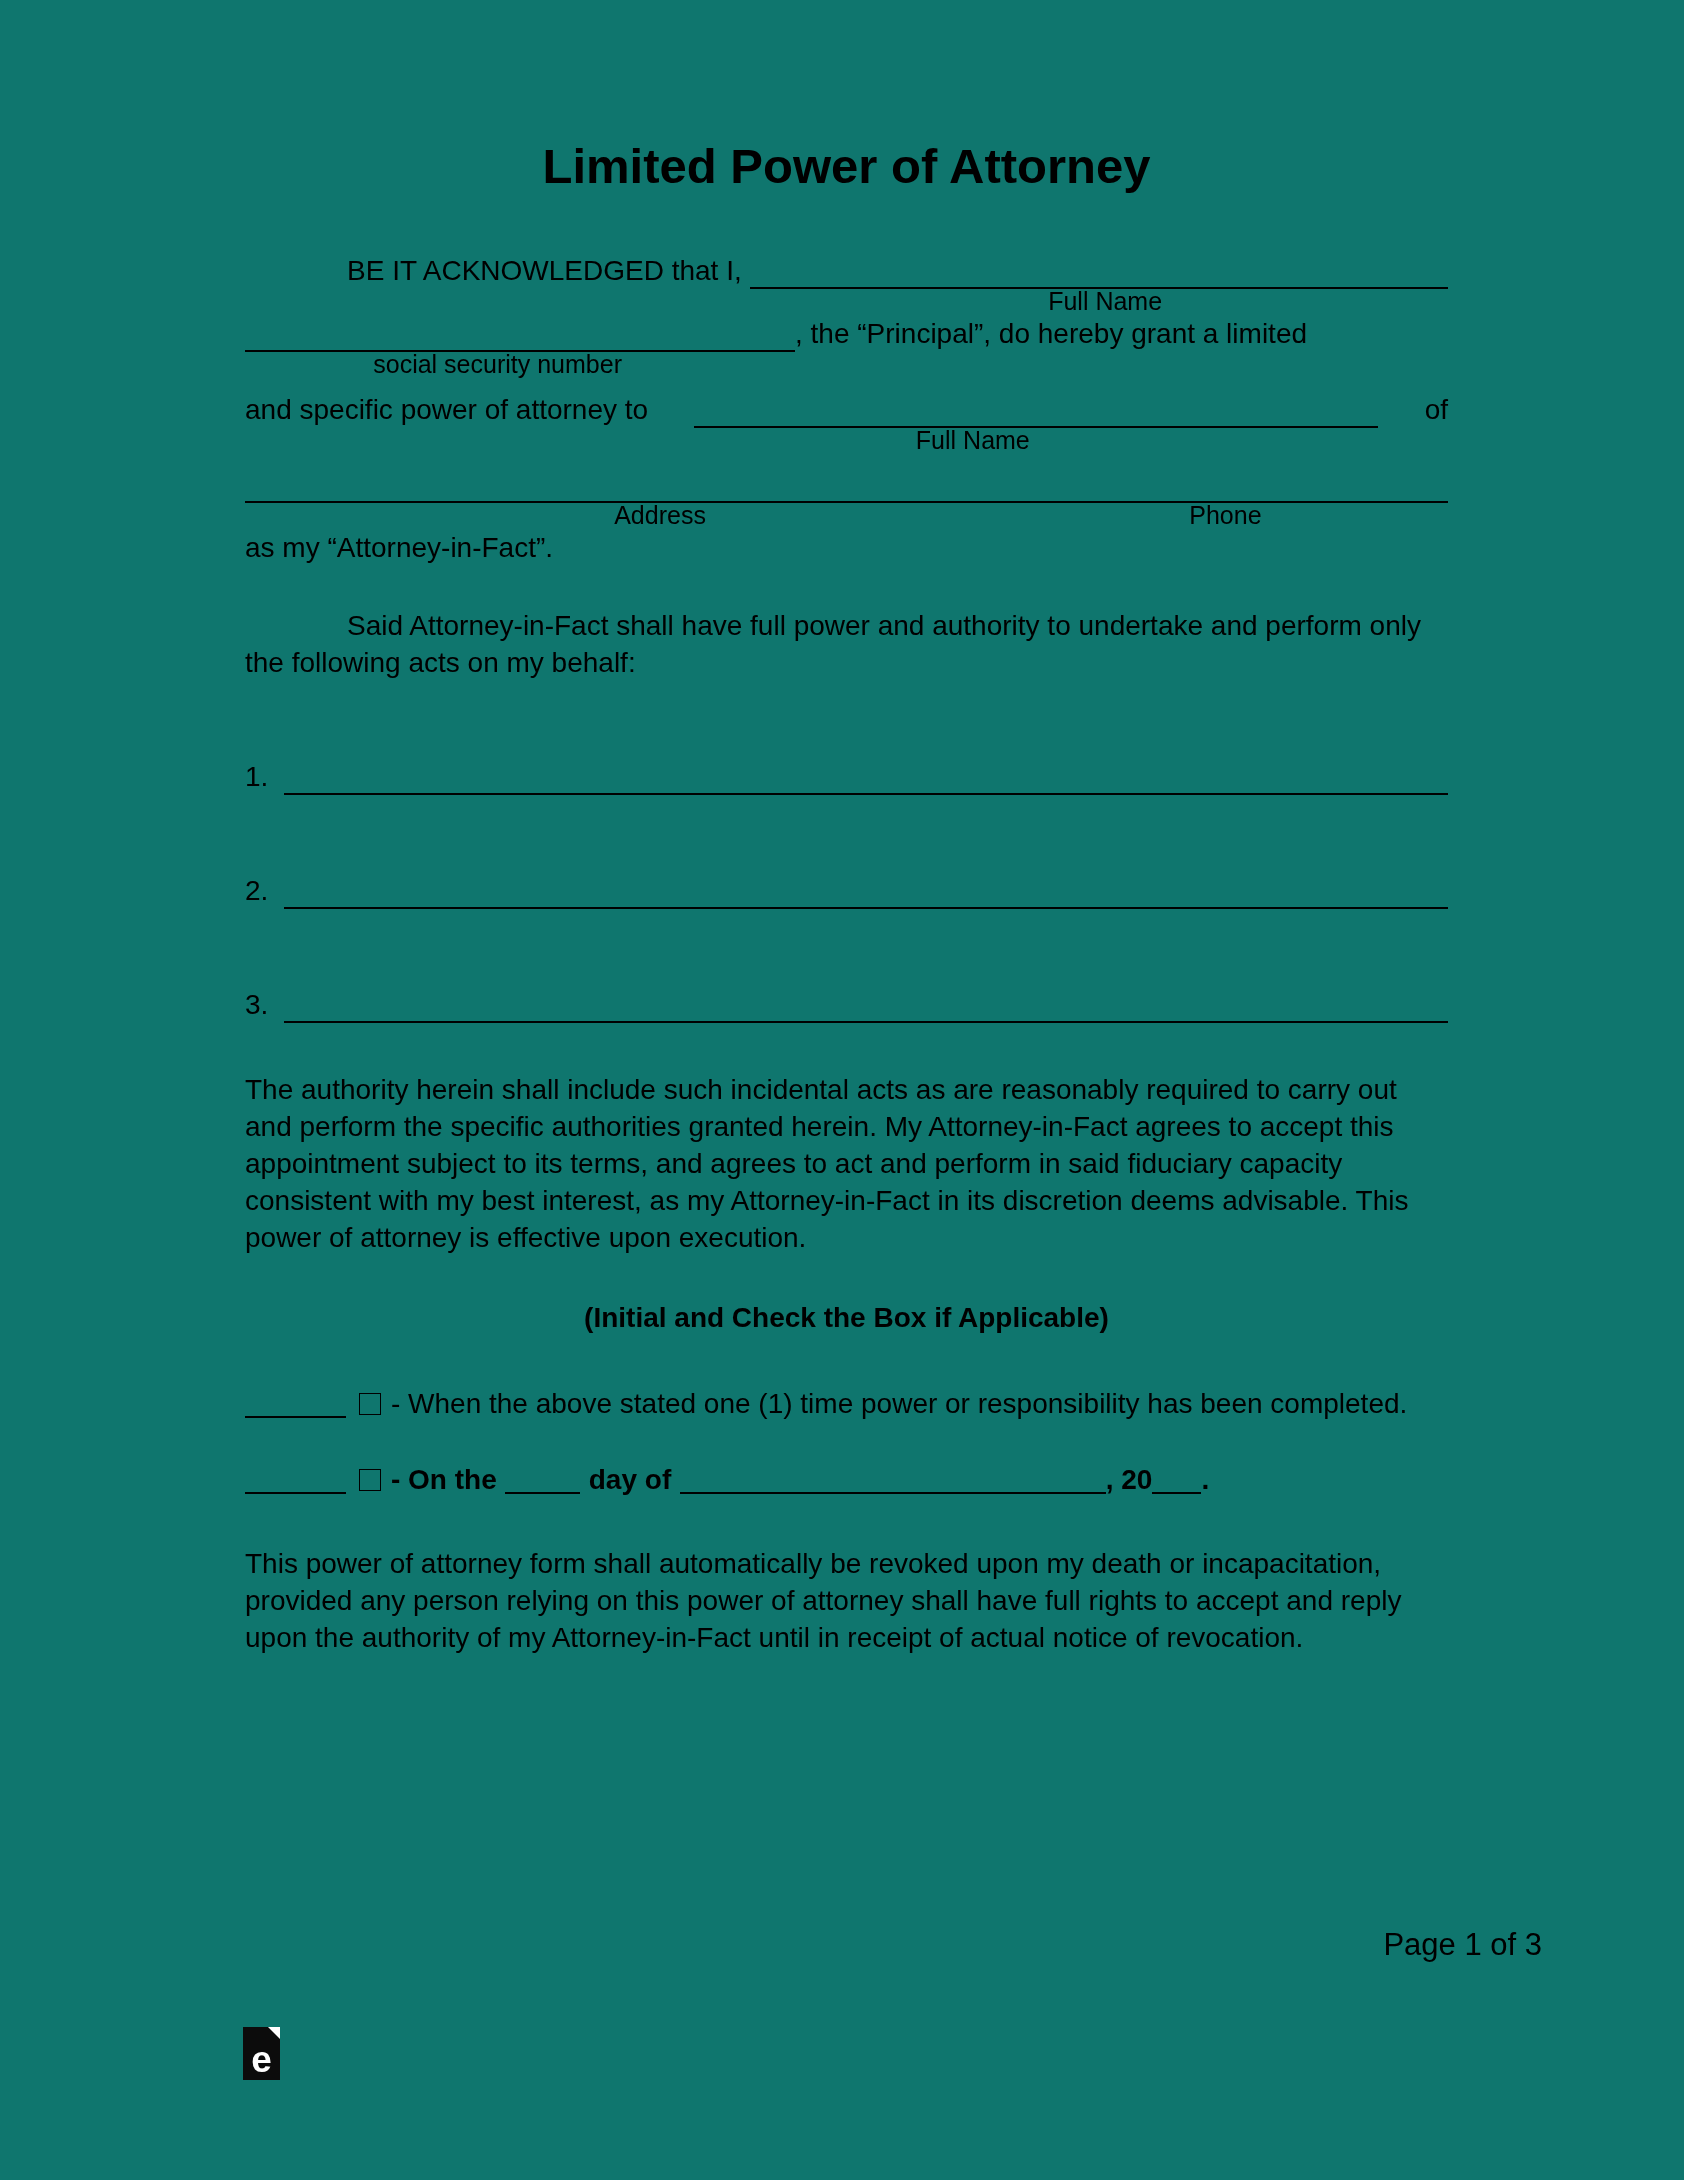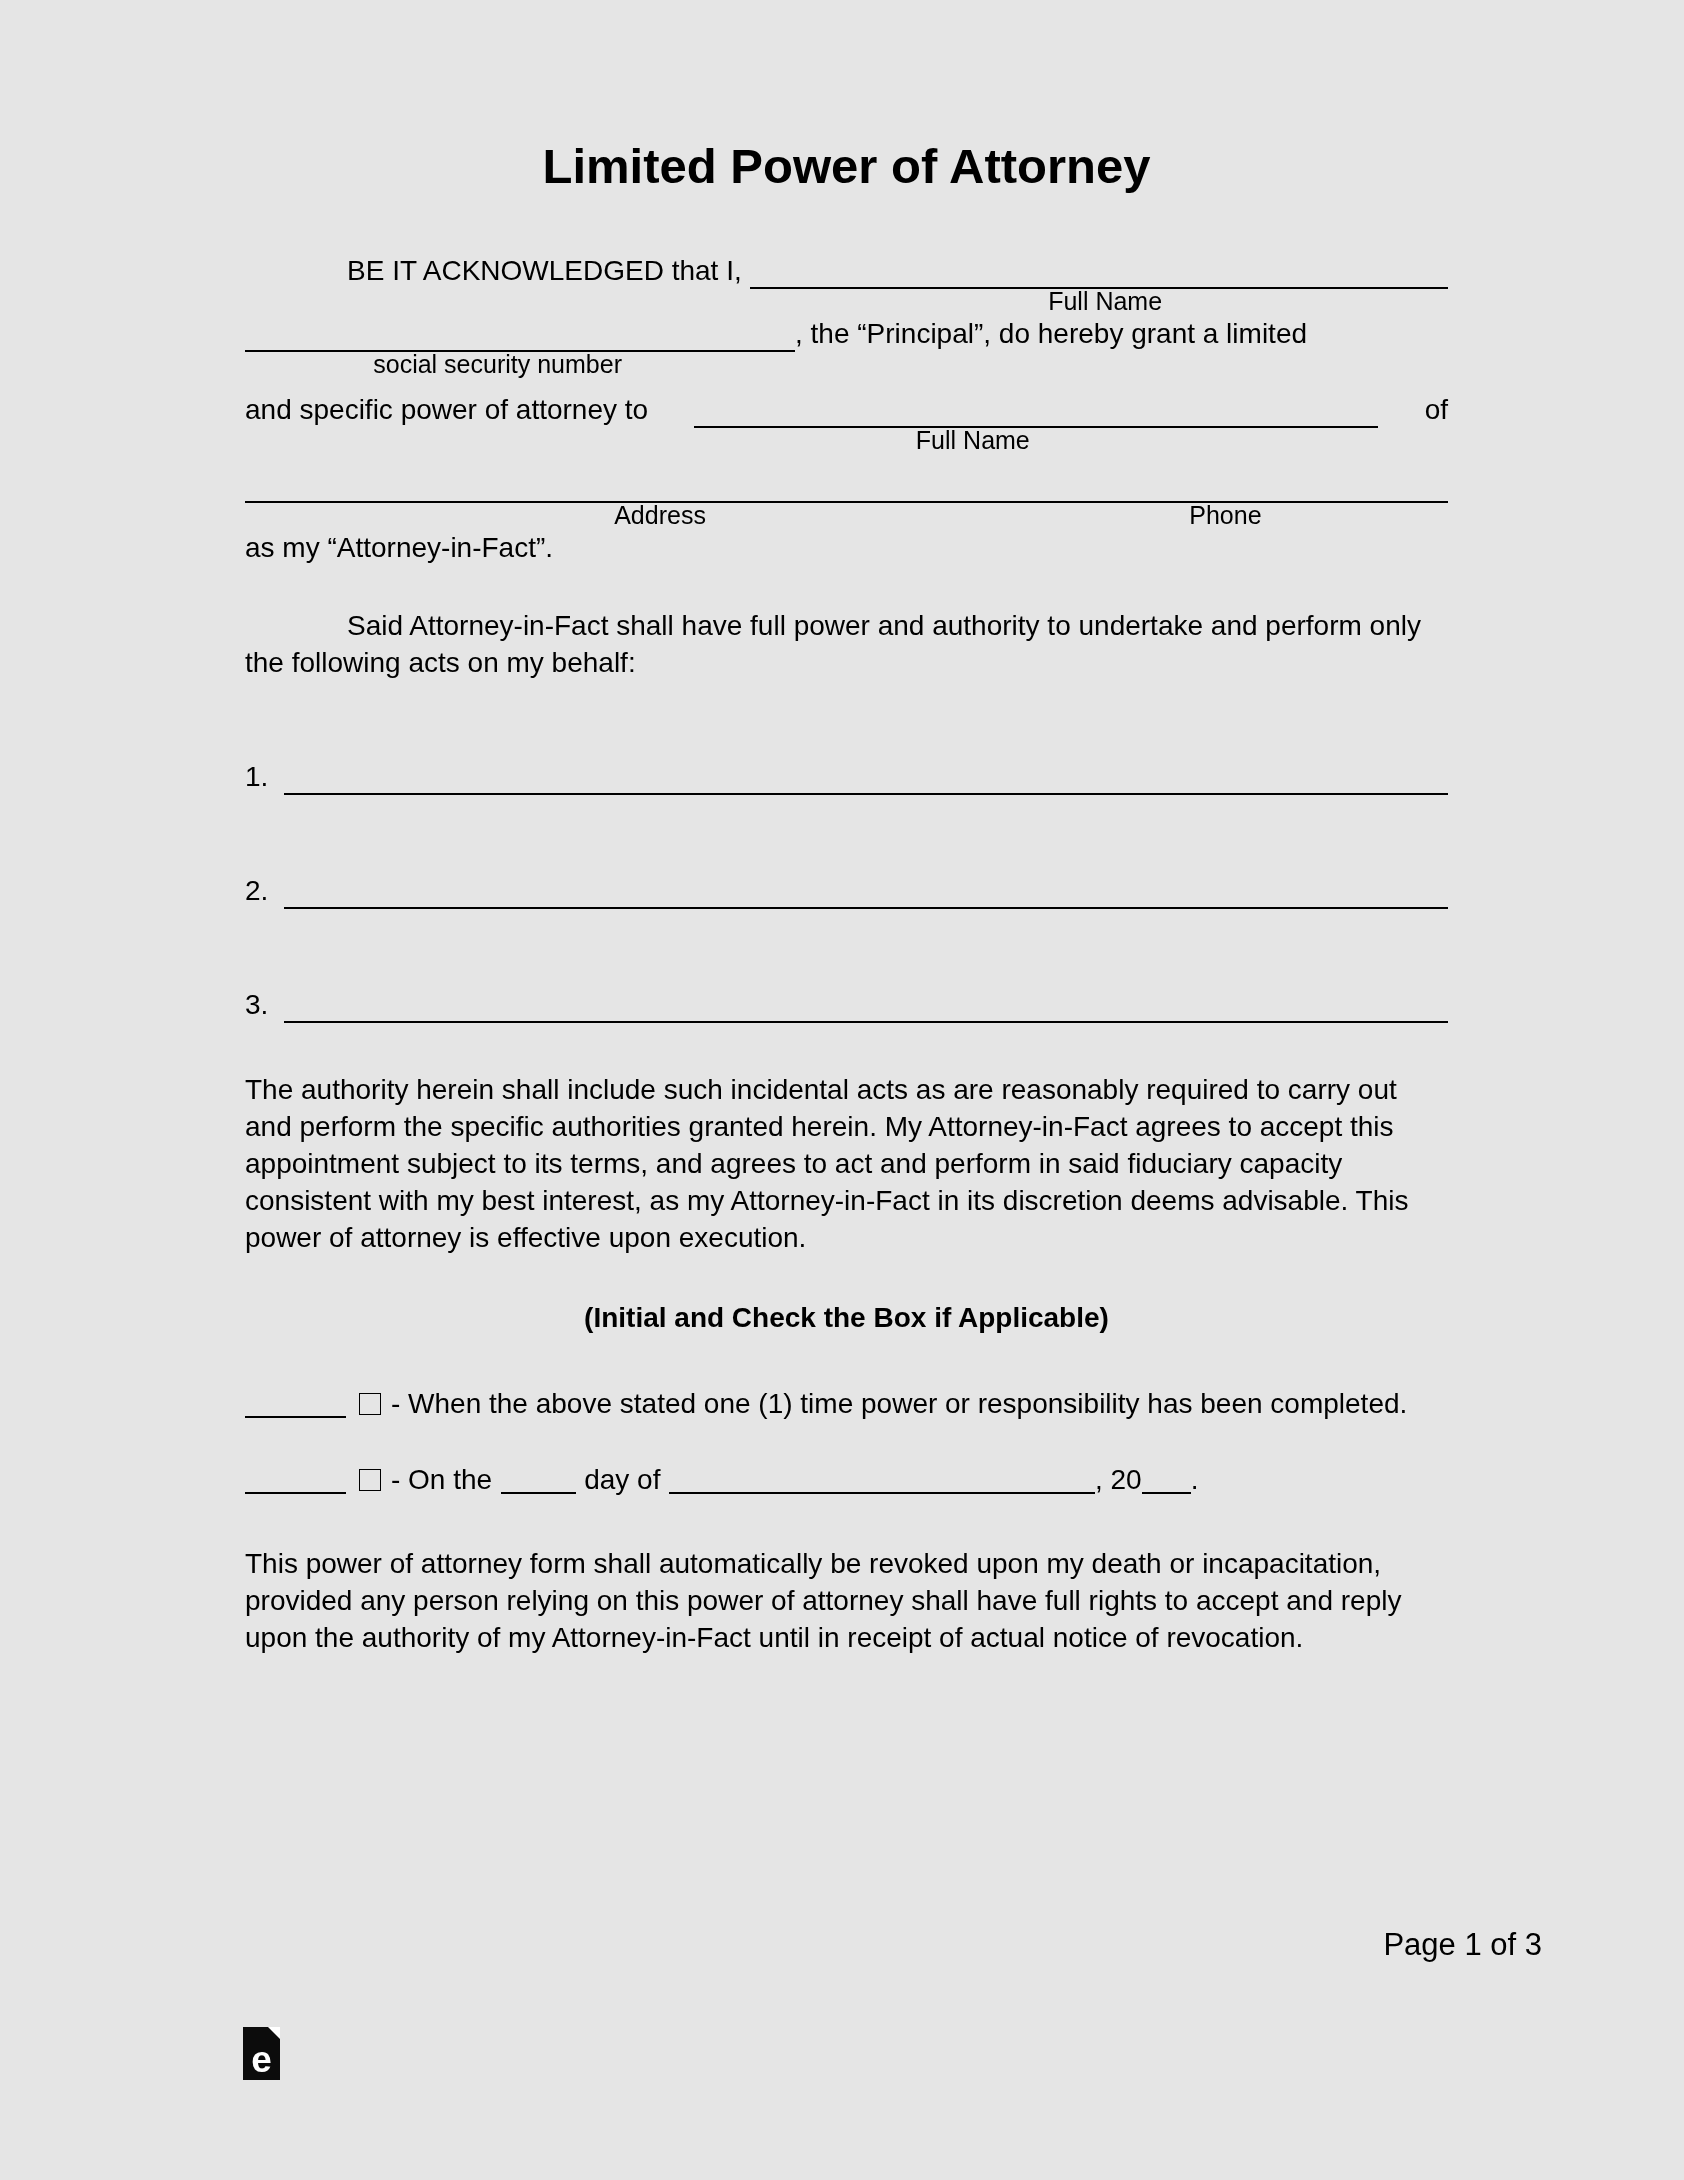--- a/index.html
+++ b/index.html
@@ -1,21 +1,21 @@
 <!DOCTYPE html>
 <html style="font-size:13.6px"><head>
 <meta charset="utf-8">
 <style>
   * { box-sizing: border-box; margin: 0; padding: 0; }
   html, body { background: #ffffff; }
   .page {
     position: relative;
     width: 1685px;
     height: 2181px;
-    background: #e5e5e5;
+    background: #0f766e;
     font-family: "Liberation Sans", "DejaVu Sans", sans-serif;
     color: #000000;
     overflow: hidden;
   }
   .content {
     position: absolute;
     left: 245px;
     top: 0;
     width: 1203px;
     font-size: 28px;
@@ -60,21 +60,21 @@
   .numline .fill { margin-left: 15.3px; }
   .p-authority { margin-top: 48px; }
   .p-revoke { margin-top: 49px; }
   .cb-heading {
     margin-top: 43px;
     font-weight: bold;
     text-align: center;
   }
   .cbline1 { margin-top: 44px; }
   .cbline2 { margin-top: 49px; }
-  .cbline3 { margin-top: 39px; }
+  .cbline3 { margin-top: 39px; font-weight: bold; }
   .iblank {
     display: inline-block;
     border-bottom: 2.6px solid #000;
     height: 6.8px;
     vertical-align: -5.1px;
   }
   .iblank.initials { width: 101px; margin-right: 12.8px; }
   .iblank.day { width: 75px; margin-left: 8.5px; }
   .iblank.month { width: 426px; margin-left: 8.5px; }
   .iblank.year { width: 49px; }

